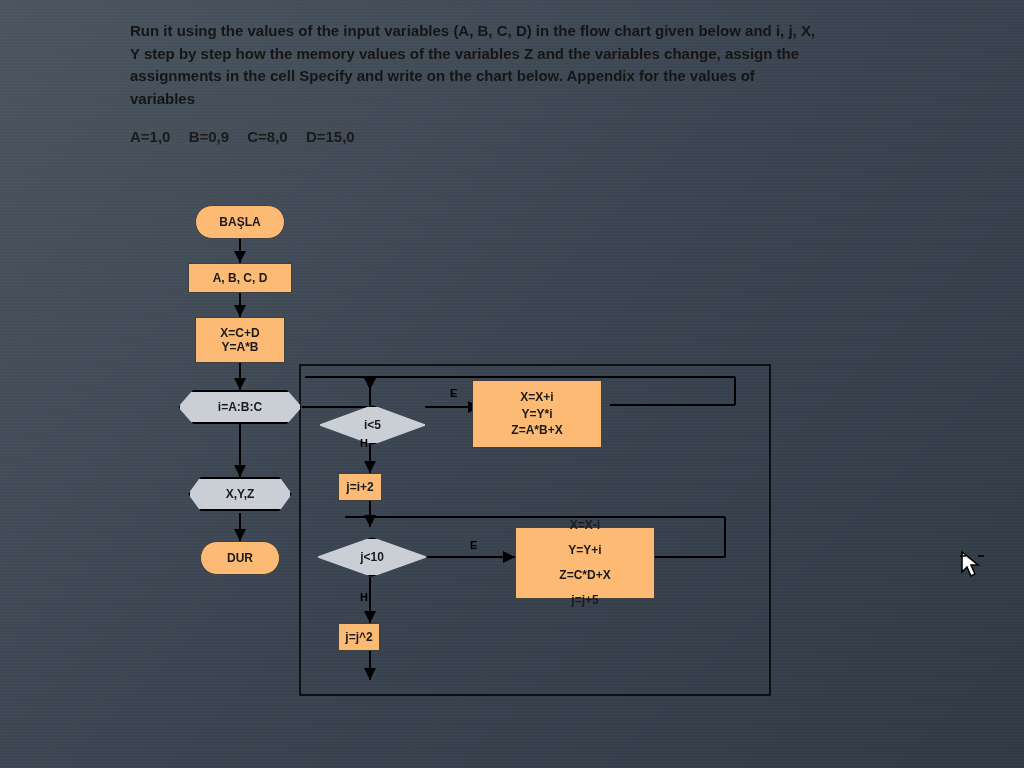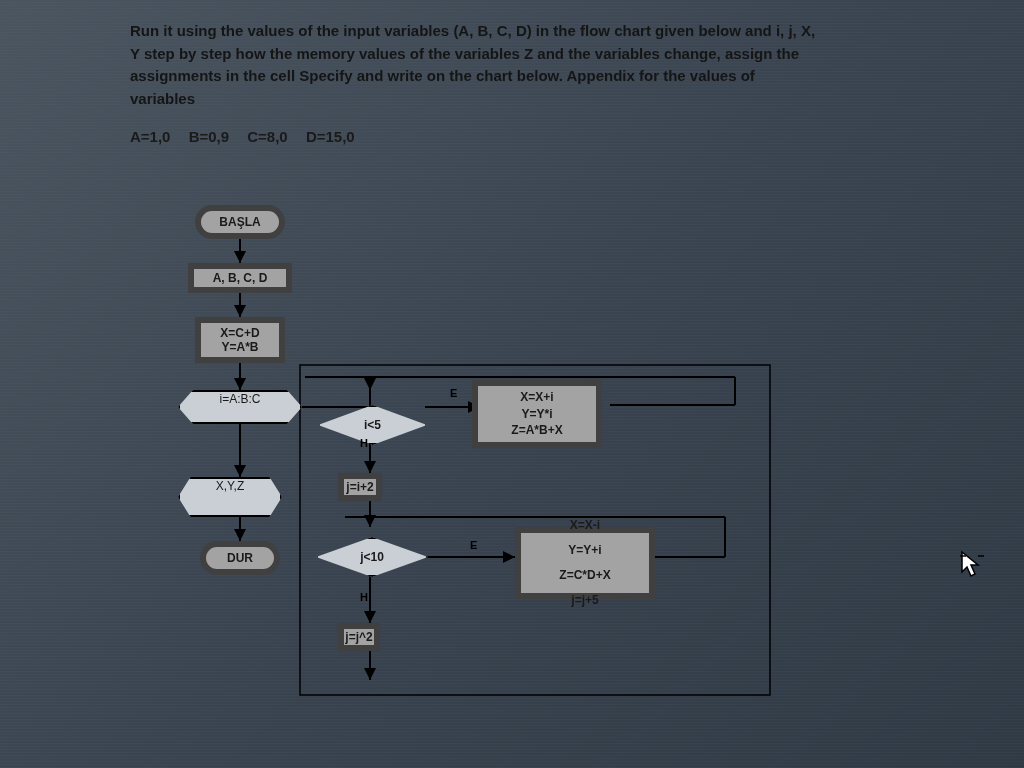--- a/index.html
+++ b/index.html
@@ -38,44 +38,44 @@
   .vars span { margin-right: 14px; text-align: center; }
   .chart {
     position: absolute;
     left: 170px;
     top: 205px;
     width: 720px;
     height: 540px;
   }
   .box, .rect, .rounded, .hex, .diamond, .pbox {
     position: absolute;
-    background: #a3a3a3;
-    border: 6px solid #404040;
+    background: #fdba74;
+    border: 1px solid #404040;
     text-align: center;
     font-size: 12px;
     font-weight: 700;
     display: flex;
     align-items: center;
     justify-content: center;
     flex-direction: column;
     box-sizing: border-box;
   }
   .rounded { border-radius: 20px; height: 34px; }
   .rect { }
   .hex {
     background: none;
     border: none;
   }
   .hex-inner {
     width: 100%; height: 100%;
     background: #c9cfd4;
     border: 2px solid #000;
     clip-path: polygon(12% 0, 88% 0, 100% 50%, 88% 100%, 12% 100%, 0 50%);
-    display:flex; justify-content:center;
-    font-size:12px; font-weight:400;
+    display:flex; align-items:center; justify-content:center;
+    font-size:12px; font-weight:700;
   }
   .diamond {
     background: none; border:none;
   }
   .dia-inner {
     width:100%; height:100%;
     background:#c9cfd4;
     border:2px solid #000;
     clip-path: polygon(50% 0, 100% 50%, 50% 100%, 0 50%);
     display:flex; align-items:center; justify-content:center;
@@ -168,21 +168,21 @@
       <span>X=C+D</span>
       <span>Y=A*B</span>
     </div>
 
     <div class="hex" style="left:10px; top:185px; width:120px; height:34px;">
       <div class="hex-inner">
           <span>i=A:B:C</span>
         </div>
     </div>
 
-    <div class="hex" style="left:10px; top:272px; width:100px; height:40px;">
+    <div class="hex" style="left:20px; top:272px; width:100px; height:34px;">
       <div class="hex-inner">
           <span>X,Y,Z</span>
         </div>
     </div>
 
     <div class="rounded" style="left:30px; top:336px; width:80px;">
       <span>DUR</span>
     </div>
 
     <div class="diamond" style="left:150px; top:200px; width:105px; height:40px;">

